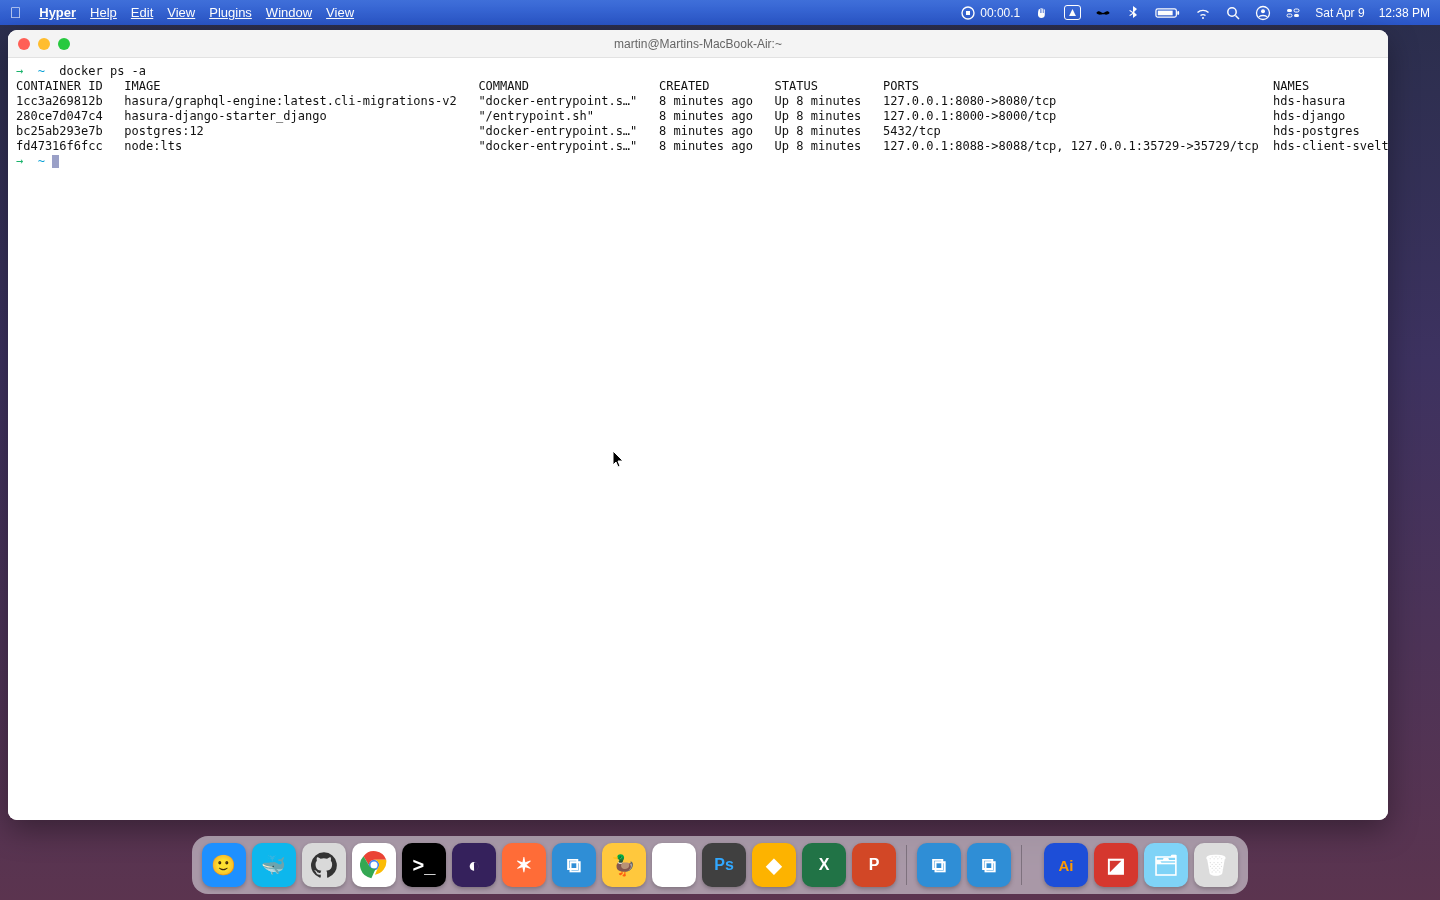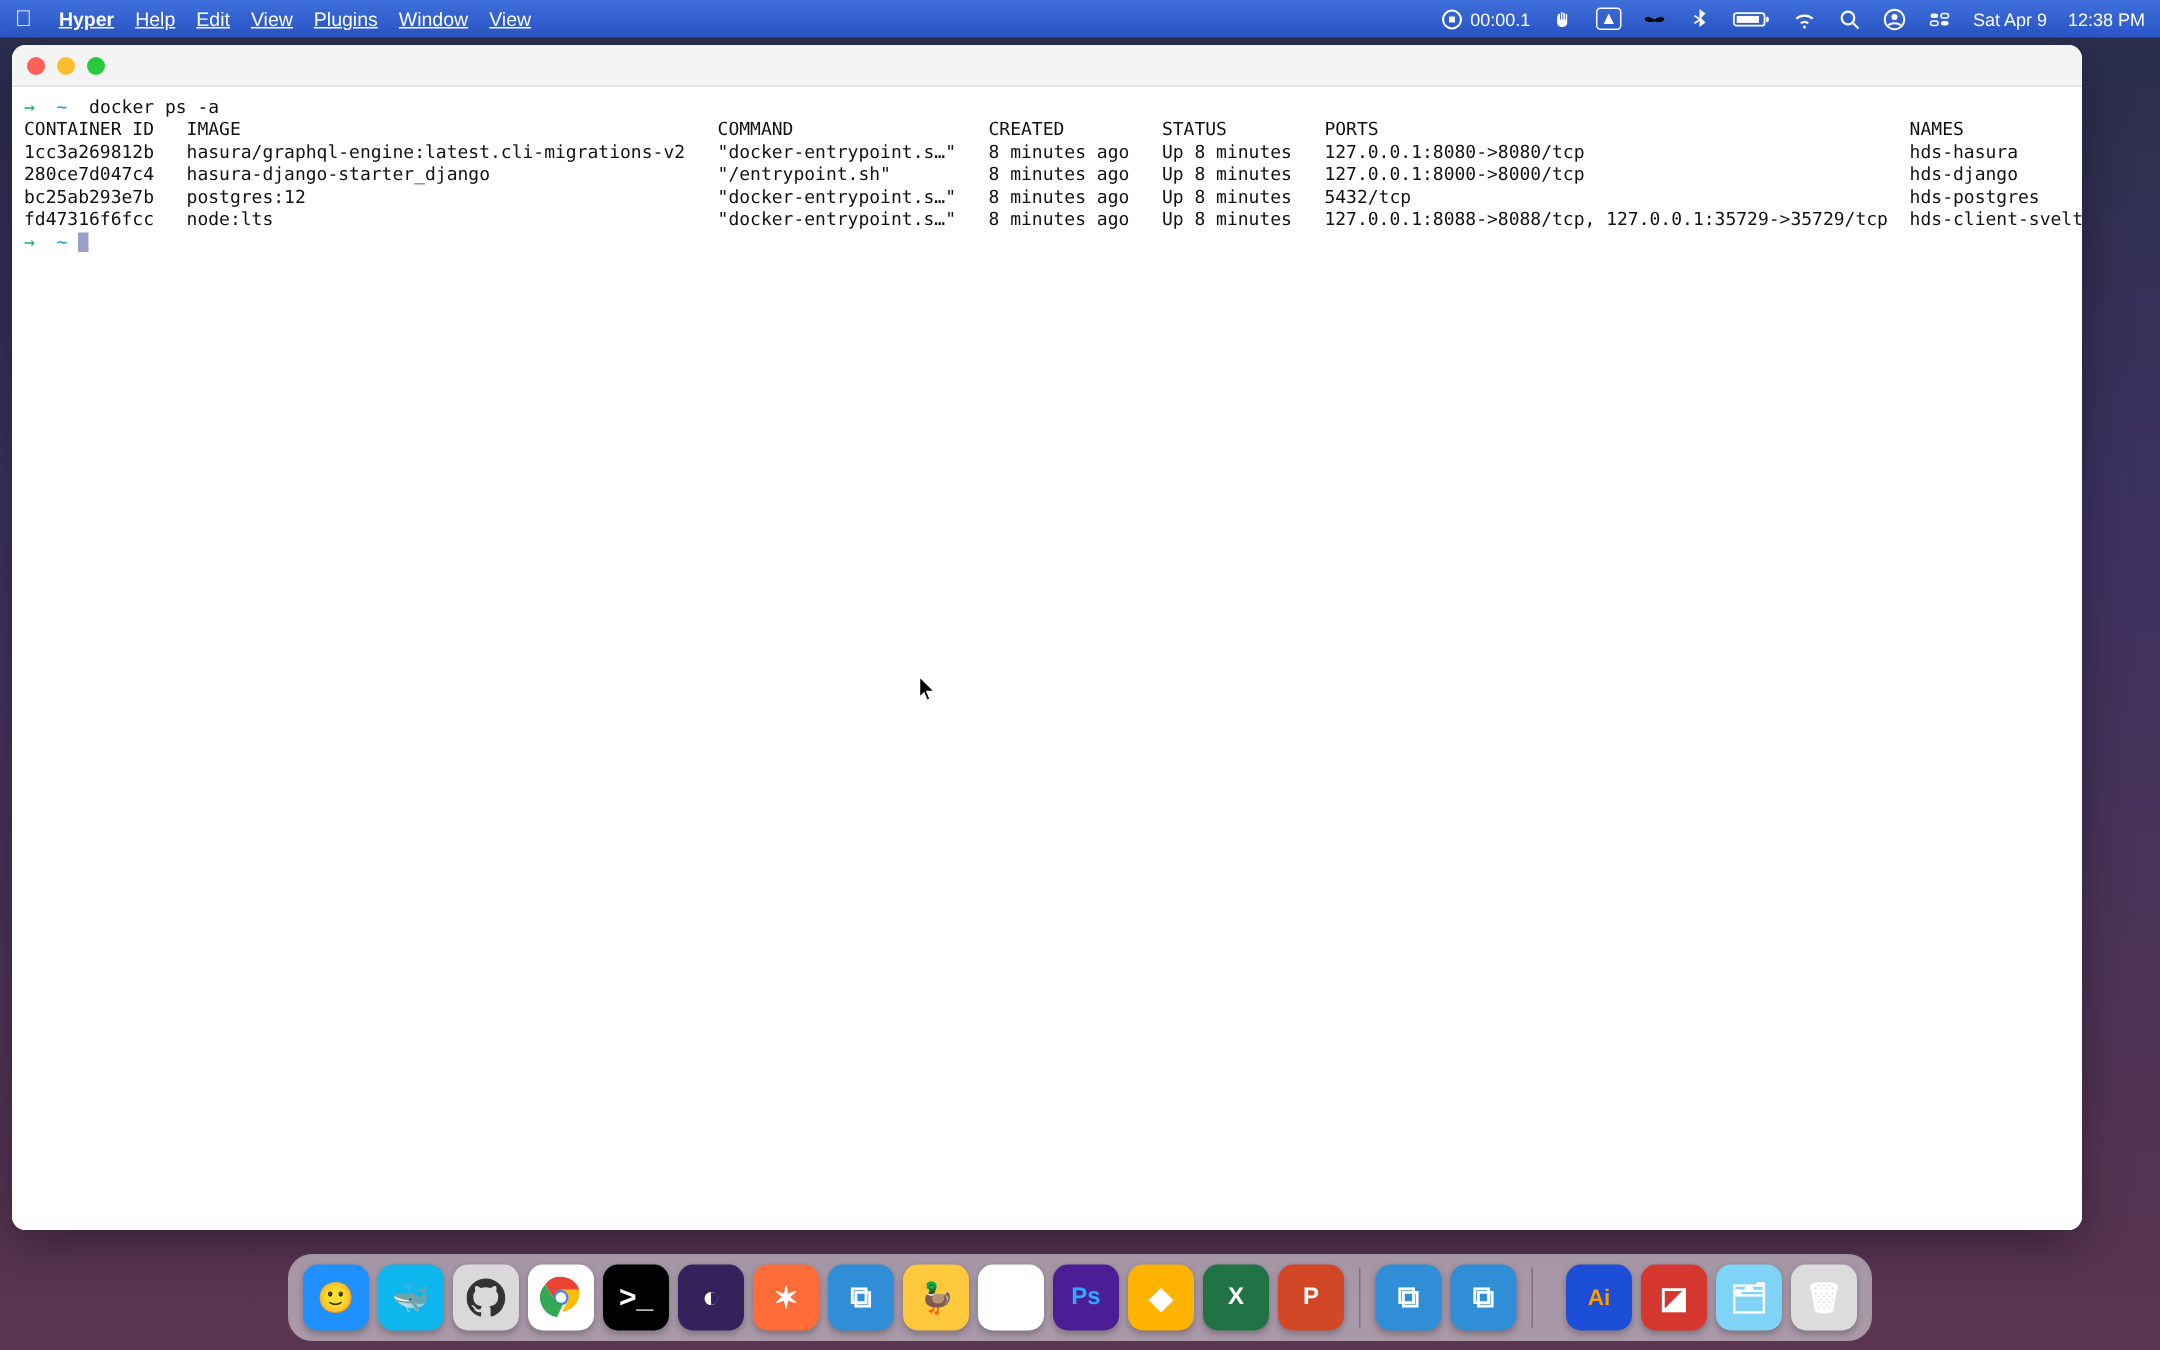--- a/index.html
+++ b/index.html
@@ -140,20 +140,21 @@
   <span class="statusitem">12:38 PM</span>
 </div>
 
 <div class="termwin">
   <div class="titlebar">
     <div class="trafficlights">
       <div class="tl red"></div>
       <div class="tl yellow"></div>
       <div class="tl green"></div>
     </div>
+    <div class="title">martin@Martins-MacBook-Air:~</div>
   </div>
   <div class="termbody" id="termbody"><span class="prompt-arrow">→</span>  <span class="prompt-tilde">~</span>  docker ps -a
 CONTAINER ID   IMAGE                                            COMMAND                  CREATED         STATUS         PORTS                                                 NAMES
 1cc3a269812b   hasura/graphql-engine:latest.cli-migrations-v2   "docker-entrypoint.s…"   8 minutes ago   Up 8 minutes   127.0.0.1:8080-&gt;8080/tcp                              hds-hasura
 280ce7d047c4   hasura-django-starter_django                     "/entrypoint.sh"         8 minutes ago   Up 8 minutes   127.0.0.1:8000-&gt;8000/tcp                              hds-django
 bc25ab293e7b   postgres:12                                      "docker-entrypoint.s…"   8 minutes ago   Up 8 minutes   5432/tcp                                              hds-postgres
 fd47316f6fcc   node:lts                                         "docker-entrypoint.s…"   8 minutes ago   Up 8 minutes   127.0.0.1:8088-&gt;8088/tcp, 127.0.0.1:35729-&gt;35729/tcp  hds-client-svelte
 <span class="prompt-arrow">→</span>  <span class="prompt-tilde">~</span> <span class="cursor"></span></div>
 </div>
 
@@ -180,21 +181,21 @@
         <path d="M10 16L4 6a15 15 0 009 25l5-11a7 7 0 01-8-4z" fill="#34a853"></path>
         <path d="M22 16l-5 11a15 15 0 0013-17H16a7 7 0 016 6z" fill="#fbbc05"></path>
       </svg>
     </div>
     <div class="dockicon" style="background: rgb(0, 0, 0);">&gt;_</div>
     <div class="dockicon" style="background: rgb(53, 33, 92);">◐</div>
     <div class="dockicon" style="background: rgb(255, 108, 55);">✶</div>
     <div class="dockicon" style="background: rgb(47, 142, 214);">⧉</div>
     <div class="dockicon" style="background: rgb(255, 200, 61);">🦆</div>
     <div class="dockicon" style="background: rgb(255, 255, 255);">✕</div>
-    <div class="dockicon" style="background: #4c1d95; font-size: 16px; color: rgb(49, 168, 255);">Ps</div>
+    <div class="dockicon" style="background: #404040; font-size: 16px; color: rgb(49, 168, 255);">Ps</div>
     <div class="dockicon" style="background: rgb(253, 179, 0);">◆</div>
     <div class="dockicon" style="background: rgb(33, 115, 70); font-size: 16px; color: rgb(255, 255, 255);">X</div>
     <div class="dockicon" style="background: rgb(210, 71, 38); font-size: 16px; color: rgb(255, 255, 255);">P</div>
     <div class="docksep"></div>
     <div class="dockicon" style="background: rgb(47, 142, 214);">⧉</div>
     <div class="dockicon" style="background: rgb(47, 142, 214);">⧉</div>
     <div class="docksep"></div>
     <div class="dockicon" style="background: #1d4ed8; font-size: 15px; color: rgb(255, 154, 0); margin-left: 12px;">Ai</div>
     <div class="dockicon" style="background: rgb(213, 55, 46);">◪</div>
     <div class="dockicon" style="background: rgb(127, 211, 247);">🗂</div>

